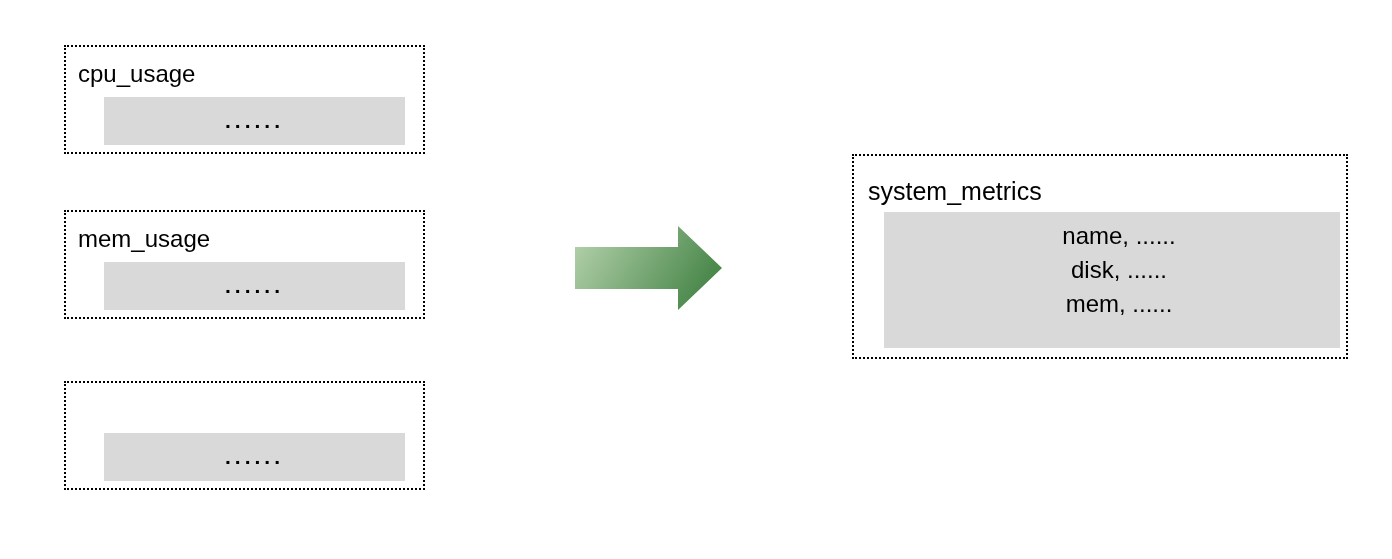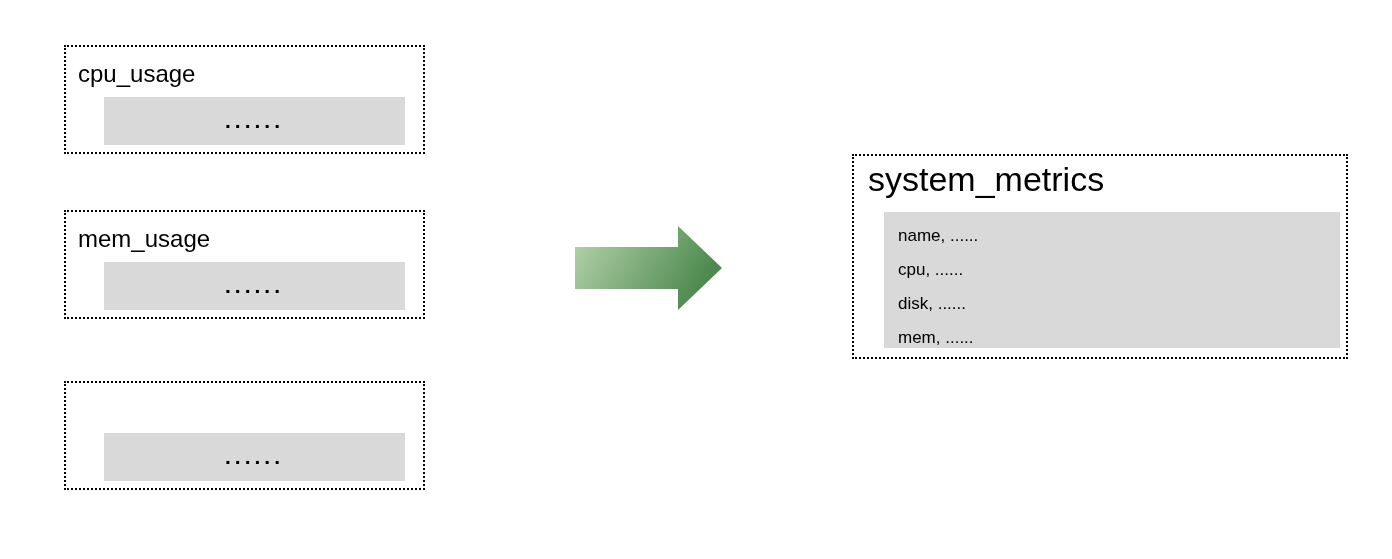--- a/index.html
+++ b/index.html
@@ -64,37 +64,38 @@
     height: 84px;
   }
   .result-box {
     left: 852px;
     top: 154px;
     width: 496px;
     height: 205px;
   }
   .result-box .box-label {
     left: 14px;
-    top: 8px;
-    font-size: 34px;
+    top: 20px;
+    font-size: 25px;
   }
   .result-body {
     position: absolute;
     left: 30px;
     top: 56px;
     width: 456px;
     height: 136px;
     background: #d9d9d9;
     box-sizing: border-box;
     padding: 7px 0 0 14px;
   }
   .field-row {
-    font-size: 17px;
+    font-size: 24px;
     line-height: 34px;
     white-space: nowrap;
+    text-align: center;
   }
 </style>
 </head>
 <body>
 
 <div class="canvas">
 
   <div class="box src-box pos-1">
     <div class="box-label">cpu_usage</div>
     <div class="gray-bar">
@@ -124,19 +125,18 @@
         </linearGradient>
       </defs>
       <polygon points="0,21 103,21 103,0 147,42 103,84 103,63 0,63" fill="url(#arrowGrad)"></polygon>
     </svg>
   </div>
 
   <div class="box result-box">
     <div class="box-label">system_metrics</div>
     <div class="result-body">
       <div class="field-row">name, ......</div>
-      <div class="field-row">cpu, ......</div>
       <div class="field-row">disk, ......</div>
       <div class="field-row">mem, ......</div>
     </div>
   </div>
 
 </div>
 
 </body></html>

